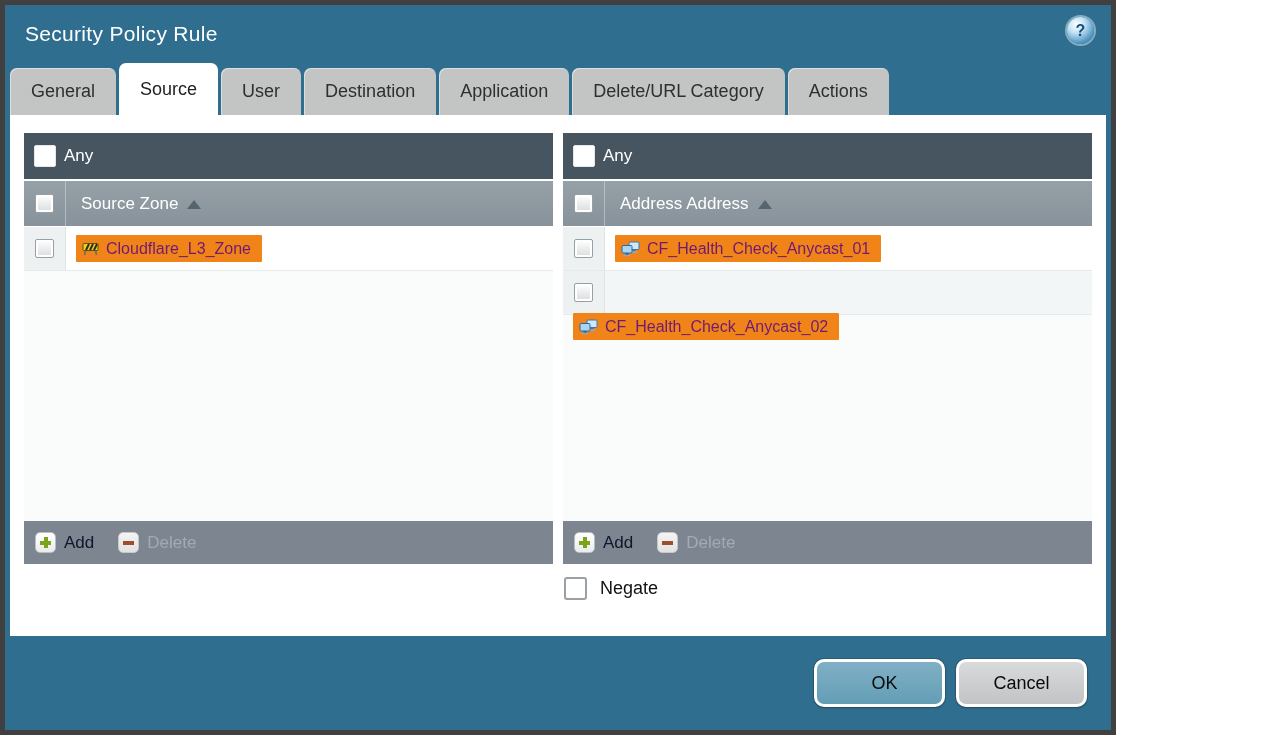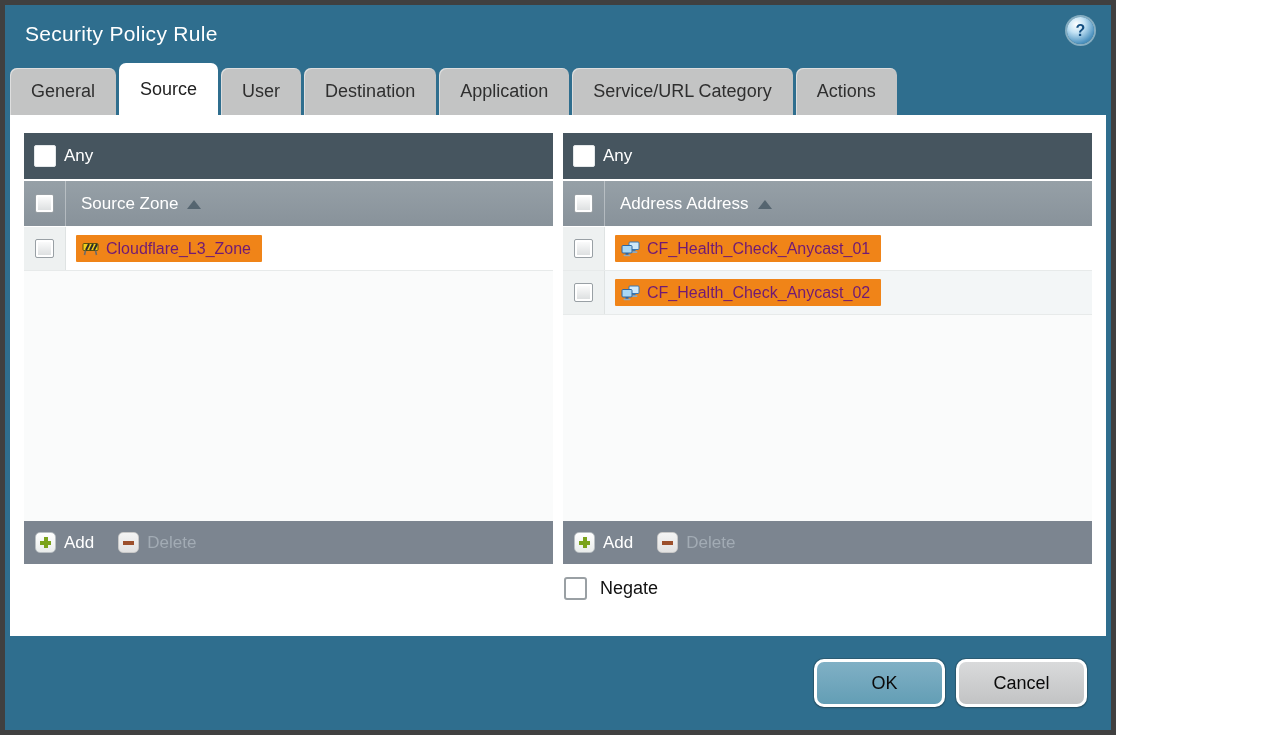--- a/index.html
+++ b/index.html
@@ -75,21 +75,21 @@
     border-left:7px solid transparent; border-right:7px solid transparent;
     border-bottom:9px solid #556570;
   }
 
   .rows { flex:1 1 auto; background:#fafbfb; overflow:hidden; }
   .row {
     height:44px; display:flex; align-items:stretch;
     border-bottom:1px solid #e7eaea; cursor:pointer;
   }
   .row.row-odd  { background:#ffffff; }
-  .row.row-even { background:#f3f6f7; }
+  .row.row-even { background:#f3f6f7;flex-direction:column; }
   .row-cb-cell, .hdr-cb-cell {
     width:42px; flex:0 0 42px;
     display:flex; align-items:center; justify-content:center;
   }
   .row-cb-cell { background:#eef1f1; border-right:1px solid #dfe3e3; }
   .hdr-cb-cell { align-self:stretch; border-right:1px solid rgba(255,255,255,.35); }
   .row-body { display:flex; align-items:center; padding-left:10px; }
 
   .pill {
     display:inline-flex; align-items:center; gap:7px;
@@ -97,21 +97,21 @@
     color:#701a75; font-size:16px; border-radius:1px;
     white-space:nowrap;
   }
   .pill .icon { display:flex; align-items:center; }
 
   .panel-footer {
     flex:0 0 43px; background:#7c8590;
     display:flex; align-items:center; gap:24px; padding:0 11px;
   }
   .footer-btn { display:flex; align-items:center; gap:8px; cursor:pointer; }
-  .footer-label { color:#ffffff; font-size:17px; }
+  .footer-label { color:#0f172a; font-size:17px; }
   .footer-btn.disabled .footer-label { color:#a2abb4; }
   .add-icon {
     width:21px; height:21px; border-radius:5px; border:1px solid #b9bfc3;
     background:
       linear-gradient(#7ba31c,#7ba31c) center/11px 4px no-repeat,
       linear-gradient(#7ba31c,#7ba31c) center/4px 11px no-repeat,
       linear-gradient(#ffffff,#e9eceb);
   }
   .del-icon {
     width:21px; height:21px; border-radius:5px; border:1px solid #c8c8c8;
@@ -172,21 +172,21 @@
       <div class="tab row-odd">
         <span>User</span>
       </div>
       <div class="tab row-even">
         <span>Destination</span>
       </div>
       <div class="tab row-odd">
         <span>Application</span>
       </div>
       <div class="tab row-even">
-        <span>Service/URL Category</span>
+        <span>Delete/URL Category</span>
       </div>
       <div class="tab row-odd">
         <span>Actions</span>
       </div>
   </div>
 
   <div class="content">
     <div class="panels">
 
       <section class="panel">

